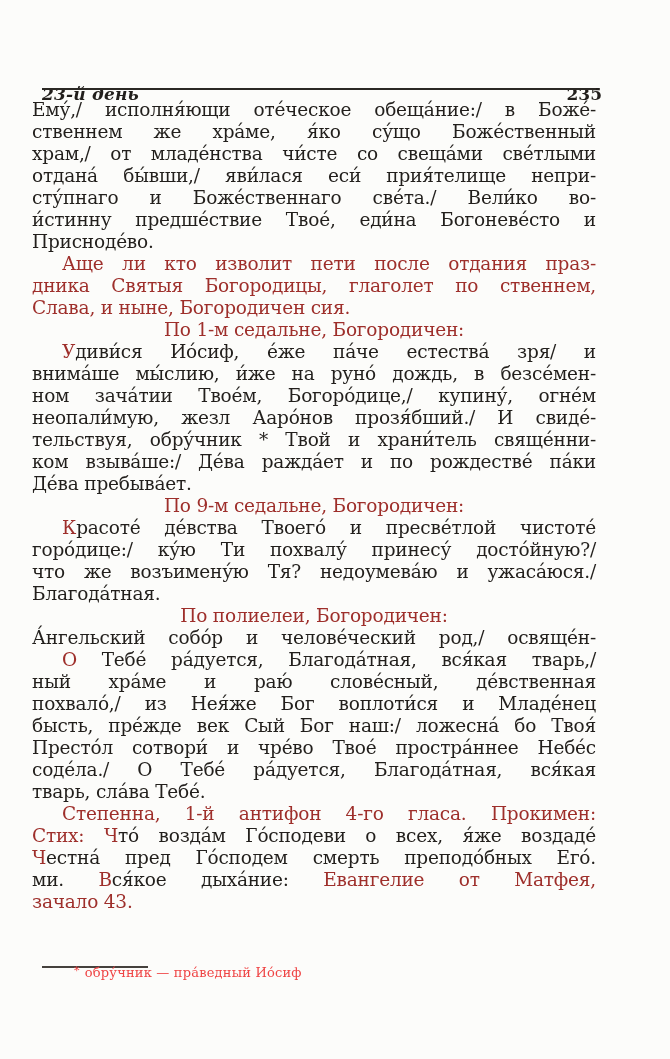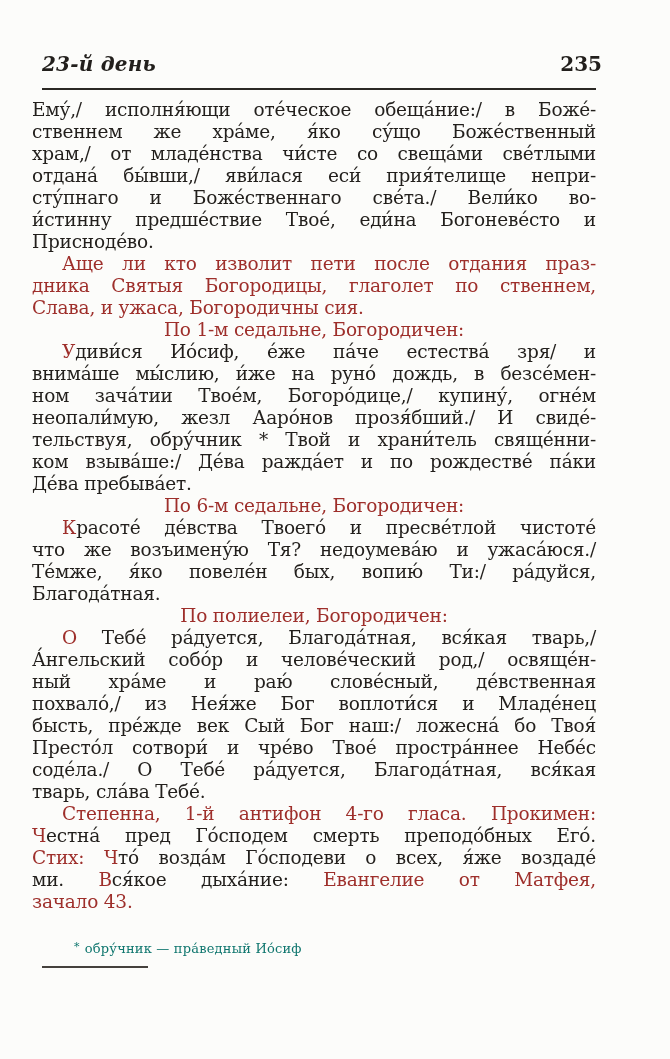--- a/index.html
+++ b/index.html
@@ -10,24 +10,24 @@
   }
   .page{
     position:relative;width:670px;height:1059px;
     background:var(--paper,#fcfcfa);
     overflow:hidden;
   }
   .running-head{
     position:absolute;left:42px;top:52px;width:560px;
     display:flex;justify-content:space-between;align-items:baseline;
     color:var(--ink,#221f1c);
-    font-size:20px;font-weight:700;
+    font-size:17px;font-weight:700;
   }
   .day{font-style:italic;letter-spacing:0.2px;}
-  .pagenum{font-style:normal;}
+  .pagenum{font-style:normal;margin-top:32px;}
   .head-rule{
     position:absolute;left:42px;top:88px;width:554px;height:2px;
     background:var(--rule,#2b2824);
   }
   .text-block{
     position:absolute;left:32px;top:99px;width:564px;
     font-size:18.5px;font-weight:400;letter-spacing:-0.2px;
     color:var(--ink,#221f1c);
   }
   .line{
@@ -37,22 +37,22 @@
   .line.lastline{text-align:left;text-align-last:left;}
   .line.heading{text-align-last:center;color:var(--rubric,#9e2f2b);}
   .line.indent{text-indent:30px;}
   .red{color:var(--rubric,#9e2f2b);}
   .ink{color:var(--ink,#221f1c);}
   .footnote-rule{
     position:absolute;left:42px;top:966px;width:106px;height:1.5px;
     background:#45413d;
   }
   .footnote{
-    position:absolute;left:42px;top:940px;width:560px;
-    font-size:13px;font-weight:400;color:#0f766e;
+    position:absolute;left:42px;top:964px;width:560px;
+    font-size:13px;font-weight:400;color:#ef4444;
     text-indent:32px;letter-spacing:0.2px;
   }
   .footnote .marker{
     font-size:11px;vertical-align:3px;margin-right:5px;
   }
 </style>
 </head>
 <body>
 
 <div class="page">
@@ -67,46 +67,46 @@
   <div class="text-block">
       <div class="line"><span class="ink">Ему́,/ исполня́ющи оте́ческое обеща́ние:/ в Боже́-</span></div>
       <div class="line"><span class="ink">ственнем же хра́ме, я́ко су́що Боже́ственный</span></div>
       <div class="line"><span class="ink">храм,/ от младе́нства чи́сте со свеща́ми све́тлыми</span></div>
       <div class="line"><span class="ink">отдана́ бы́вши,/ яви́лася еси́ прия́телище непри-</span></div>
       <div class="line"><span class="ink">сту́пнаго и Боже́ственнаго све́та./ Вели́ко во-</span></div>
       <div class="line"><span class="ink">и́стинну предше́ствие Твое́, еди́на Богоневе́сто и</span></div>
       <div class="line lastline"><span class="ink">Присноде́во.</span></div>
       <div class="line indent"><span class="red">Аще ли кто изволит пети после отдания праз-</span></div>
       <div class="line"><span class="red">дника Святыя Богородицы, глаголет по ственнем,</span></div>
-      <div class="line lastline"><span class="red">Слава, и ужаса, Богородичны сия.</span></div>
+      <div class="line lastline"><span class="red">Слава, и ныне, Богородичен сия.</span></div>
       <div class="line heading"><span class="red">По 1-м седальне, Богородичен:</span></div>
       <div class="line indent"><span class="red">У</span><span class="ink">диви́ся Ио́сиф, е́же па́че естества́ зря/ и</span></div>
       <div class="line"><span class="ink">внима́ше мы́слию, и́же на руно́ дождь, в безсе́мен-</span></div>
       <div class="line"><span class="ink">ном зача́тии Твое́м, Богоро́дице,/ купину́, огне́м</span></div>
       <div class="line"><span class="ink">неопали́мую, жезл Ааро́нов прозя́бший./ И свиде́-</span></div>
       <div class="line"><span class="ink">тельствуя, обру́чник * Твой и храни́тель свяще́нни-</span></div>
       <div class="line"><span class="ink">ком взыва́ше:/ Де́ва ражда́ет и по рождестве́ па́ки</span></div>
       <div class="line lastline"><span class="ink">Де́ва пребыва́ет.</span></div>
-      <div class="line heading"><span class="red">По 6-м седальне, Богородичен:</span></div>
+      <div class="line heading"><span class="red">По 9-м седальне, Богородичен:</span></div>
       <div class="line indent"><span class="red">К</span><span class="ink">расоте́ де́вства Твоего́ и пресве́тлой чистоте́</span></div>
+      <div class="line"><span class="ink">горо́дице:/ ку́ю Ти похвалу́ принесу́ досто́йную?/</span></div>
       <div class="line"><span class="ink">что же возъимену́ю Тя? недоумева́ю и ужаса́юся./</span></div>
-      <div class="line"><span class="ink">Те́мже, я́ко повеле́н бых, вопию́ Ти:/ ра́дуйся,</span></div>
       <div class="line lastline"><span class="ink">Благода́тная.</span></div>
       <div class="line heading"><span class="red">По полиелеи, Богородичен:</span></div>
+      <div class="line"><span class="ink">А́нгельский собо́р и челове́ческий род,/ освяще́н-</span></div>
       <div class="line indent"><span class="red">О</span><span class="ink"> Тебе́ ра́дуется, Благода́тная, вся́кая тварь,/</span></div>
-      <div class="line"><span class="ink">А́нгельский собо́р и челове́ческий род,/ освяще́н-</span></div>
       <div class="line"><span class="ink">ный хра́ме и раю́ слове́сный, де́вственная</span></div>
       <div class="line"><span class="ink">похвало́,/ из Нея́же Бог воплоти́ся и Младе́нец</span></div>
       <div class="line"><span class="ink">бысть, пре́жде век Сый Бог наш:/ ложесна́ бо Твоя́</span></div>
       <div class="line"><span class="ink">Престо́л сотвори́ и чре́во Твое́ простра́ннее Небе́с</span></div>
       <div class="line"><span class="ink">соде́ла./ О Тебе́ ра́дуется, Благода́тная, вся́кая</span></div>
       <div class="line lastline"><span class="ink">тварь, сла́ва Тебе́.</span></div>
       <div class="line indent"><span class="red">Степенна, 1-й антифон 4-го гласа. Прокимен:</span></div>
+      <div class="line"><span class="red">Стих: Ч</span><span class="ink">то́ возда́м Го́сподеви о всех, я́же воздаде́</span></div>
       <div class="line"><span class="red">Ч</span><span class="ink">естна́ пред Го́сподем смерть преподо́бных Его́.</span></div>
-      <div class="line"><span class="red">Стих: Ч</span><span class="ink">то́ возда́м Го́сподеви о всех, я́же воздаде́</span></div>
       <div class="line"><span class="ink">ми. </span><span class="red">В</span><span class="ink">ся́кое дыха́ние: </span><span class="red">Евангелие от Матфея,</span></div>
       <div class="line lastline"><span class="red">зачало 43.</span></div>
     </div>
 
   <div class="footnote-rule"></div>
 
   <div class="footnote">
     <span class="marker">*</span><span>обру́чник — пра́ведный Ио́сиф</span>
   </div>
 

